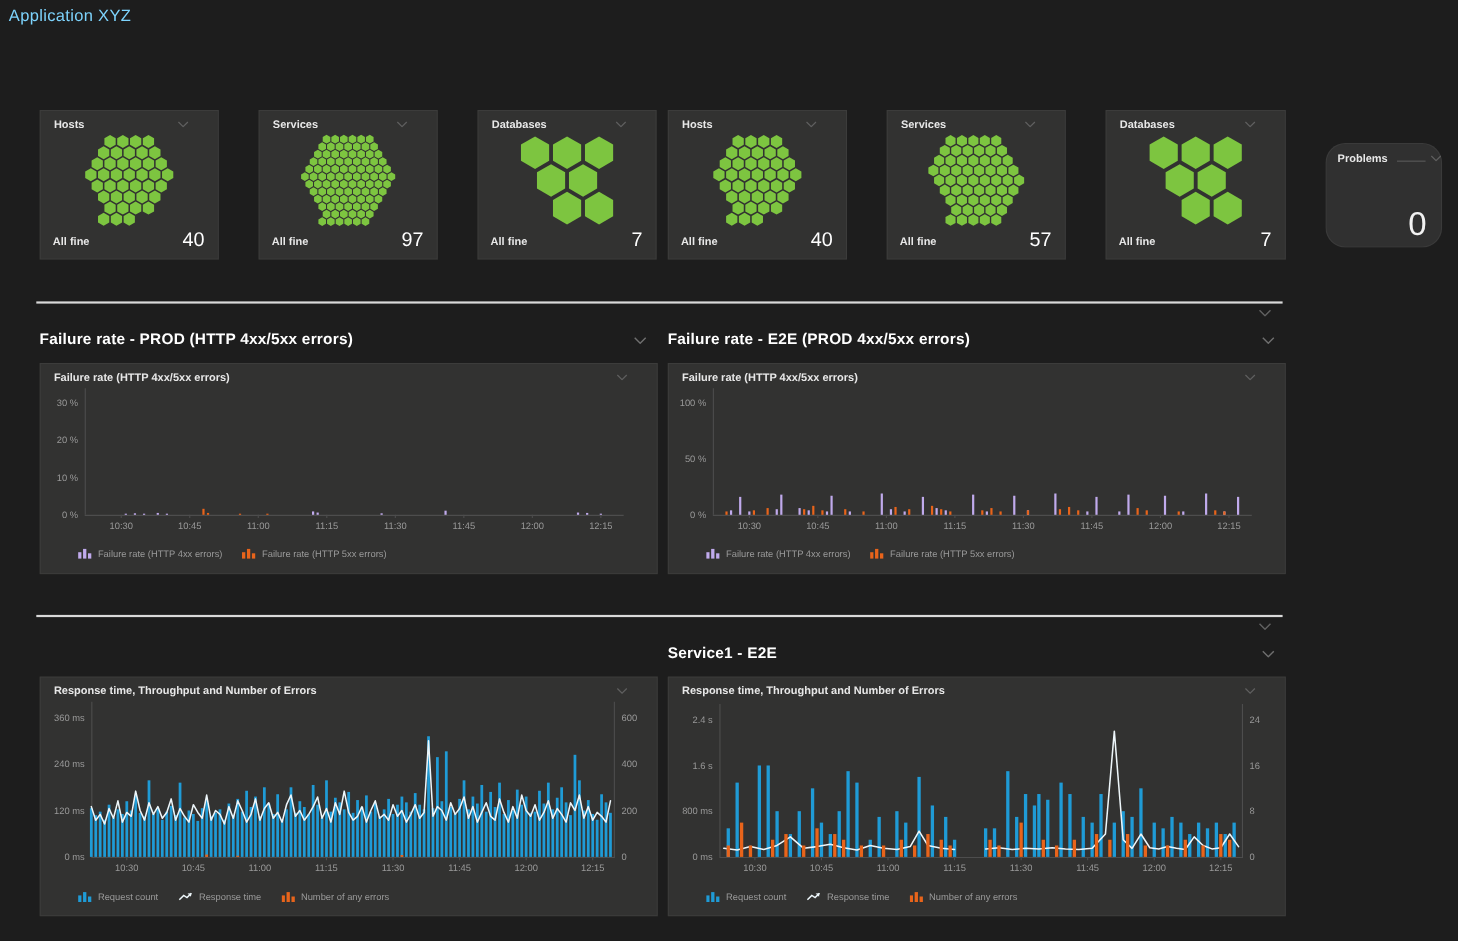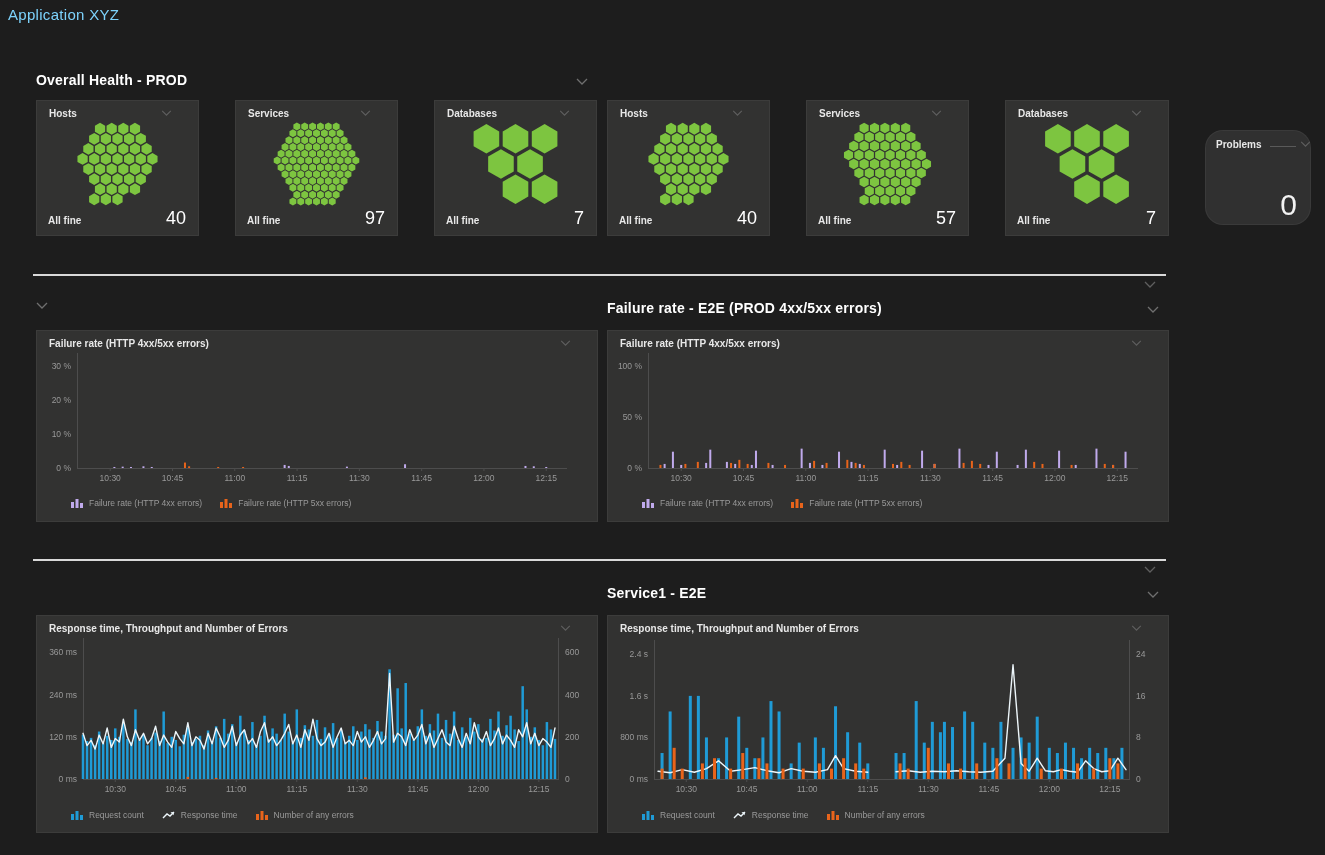--- a/index.html
+++ b/index.html
@@ -25,26 +25,20 @@
   .legend{position:absolute;z-index:2;display:flex;gap:18px;align-items:center;}
   .legend-item{display:flex;gap:5px;align-items:center;font-size:8.5px;color:#9a9a9a;}
 </style>
 </head>
 <body>
 
 <div class="page">
 
   <div class="page-title">Application XYZ</div>
 
-  <div class="sec-header" style="left:36px;top:72px;width:552px;">
-    <span>Overall Health - PROD</span>
-    <svg class="chev" width="12" height="7" viewBox="0 0 12 7">
-        <path d="M1 1 L6 6 L11 1" stroke="#6f6f6f" stroke-width="1.3" fill="none"></path>
-      </svg>
-  </div>
 
   <div class="tile" style="left:36px;top:100px;width:163px;height:136px;">
     <div class="tile-head">
         <span class="tile-title">Hosts</span>
       <svg class="chev" width="11" height="6" viewBox="0 0 12 7">
           <path d="M1 1 L6 6 L11 1" stroke="#5f5f5f" stroke-width="1.3" fill="none"></path>
         </svg>
       </div>
     <svg class="honeycomb" width="161" height="86">
         <polygon points="80.50,32.05 85.62,35.00 85.62,40.92 80.50,43.87 75.38,40.92 75.38,35.00" fill="#7dc540"></polygon>
@@ -385,20 +379,21 @@
     </div>
     <div class="problems-num">0</div>
   </div>
 
   <div class="divider" style="left:33px;top:274px;width:1133px;"></div>
   <svg class="chev" style="position:absolute;left:1144px;top:279px;" width="12" height="7" viewBox="0 0 12 7">
       <path d="M1 1 L6 6 L11 1" stroke="#5f5f5f" stroke-width="1.3" fill="none"></path>
     </svg>
 
   <div class="sec-header" style="left:36px;top:300px;width:552px;">
+    <span>Failure rate - PROD (HTTP 4xx/5xx errors)</span>
     <svg class="chev" width="12" height="7" viewBox="0 0 12 7">
         <path d="M1 1 L6 6 L11 1" stroke="#6f6f6f" stroke-width="1.3" fill="none"></path>
       </svg>
   </div>
   <div class="sec-header" style="left:607px;top:300px;width:552px;">
     <span>Failure rate - E2E (PROD 4xx/5xx errors)</span>
     <svg class="chev" width="12" height="7" viewBox="0 0 12 7">
         <path d="M1 1 L6 6 L11 1" stroke="#6f6f6f" stroke-width="1.3" fill="none"></path>
       </svg>
   </div>

